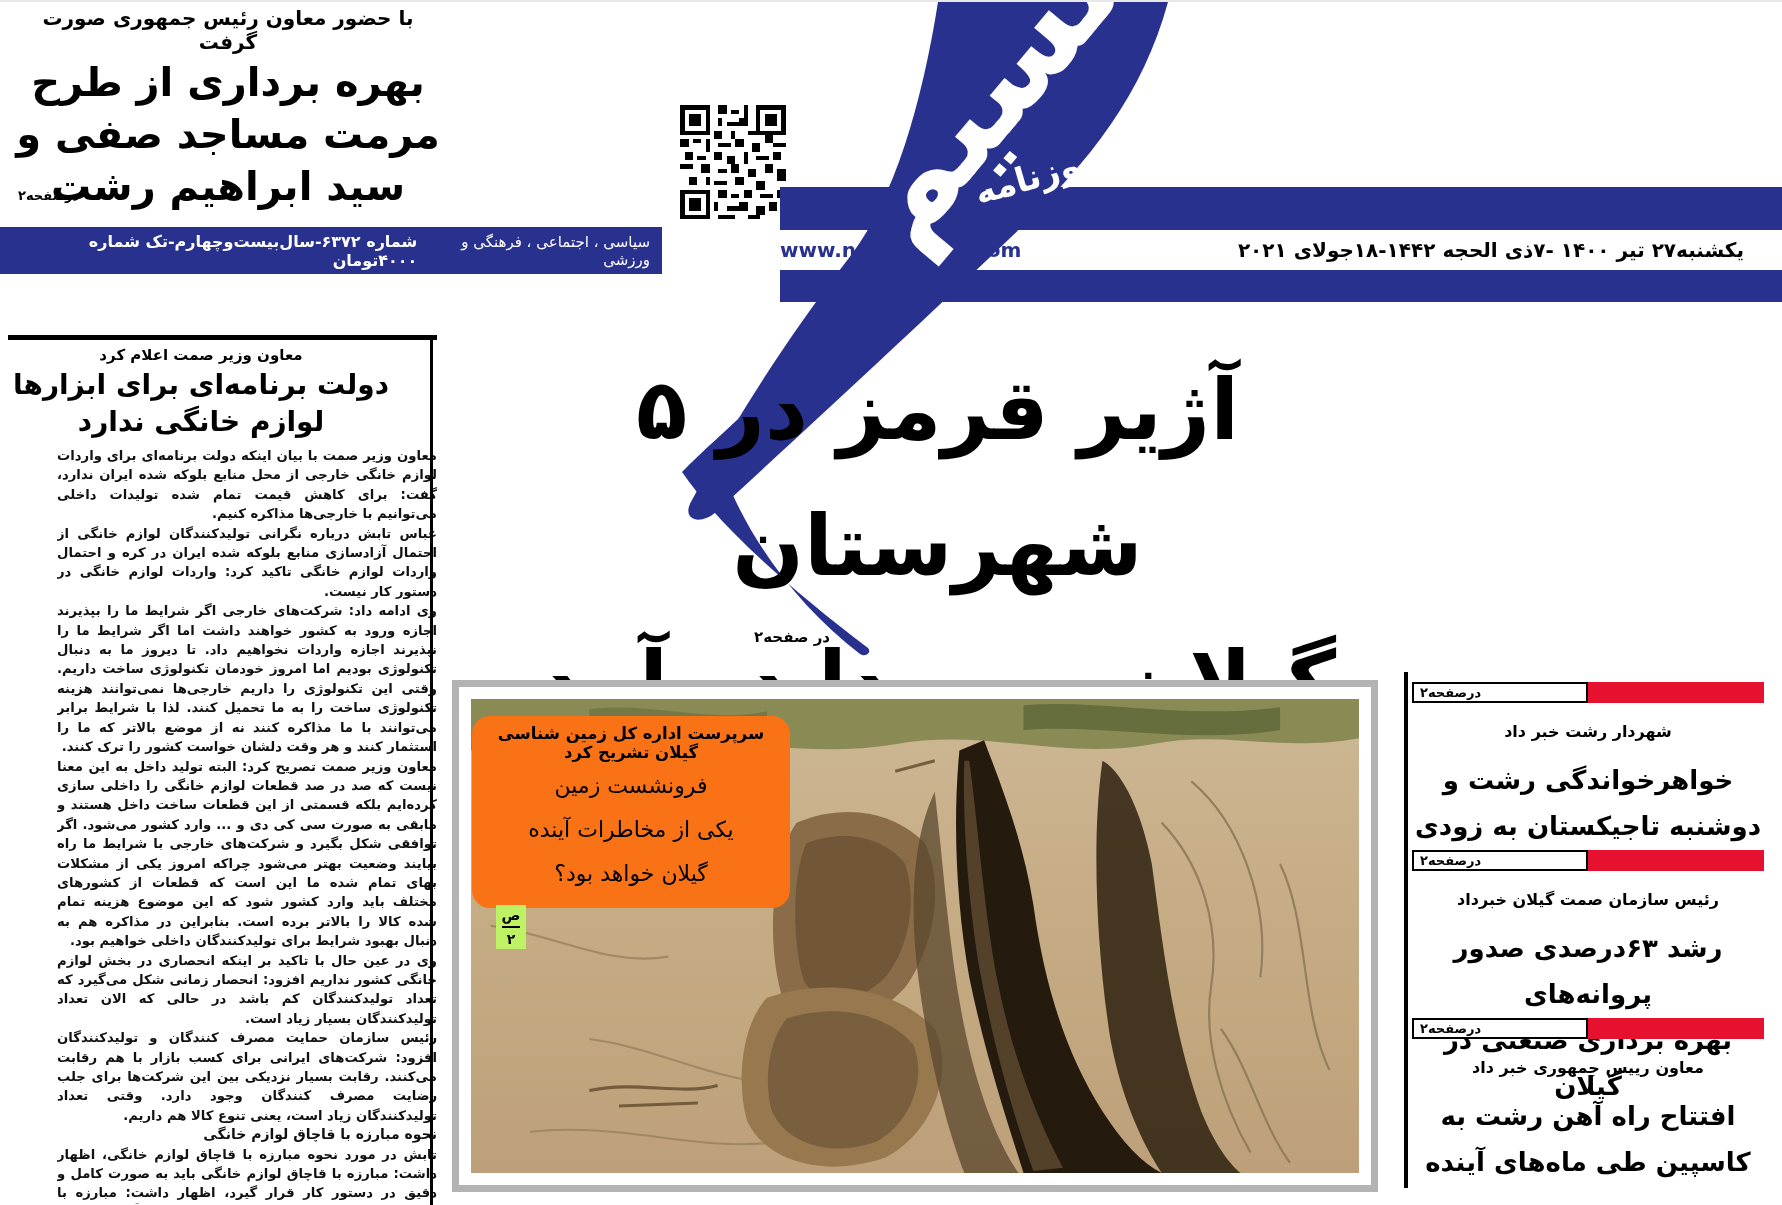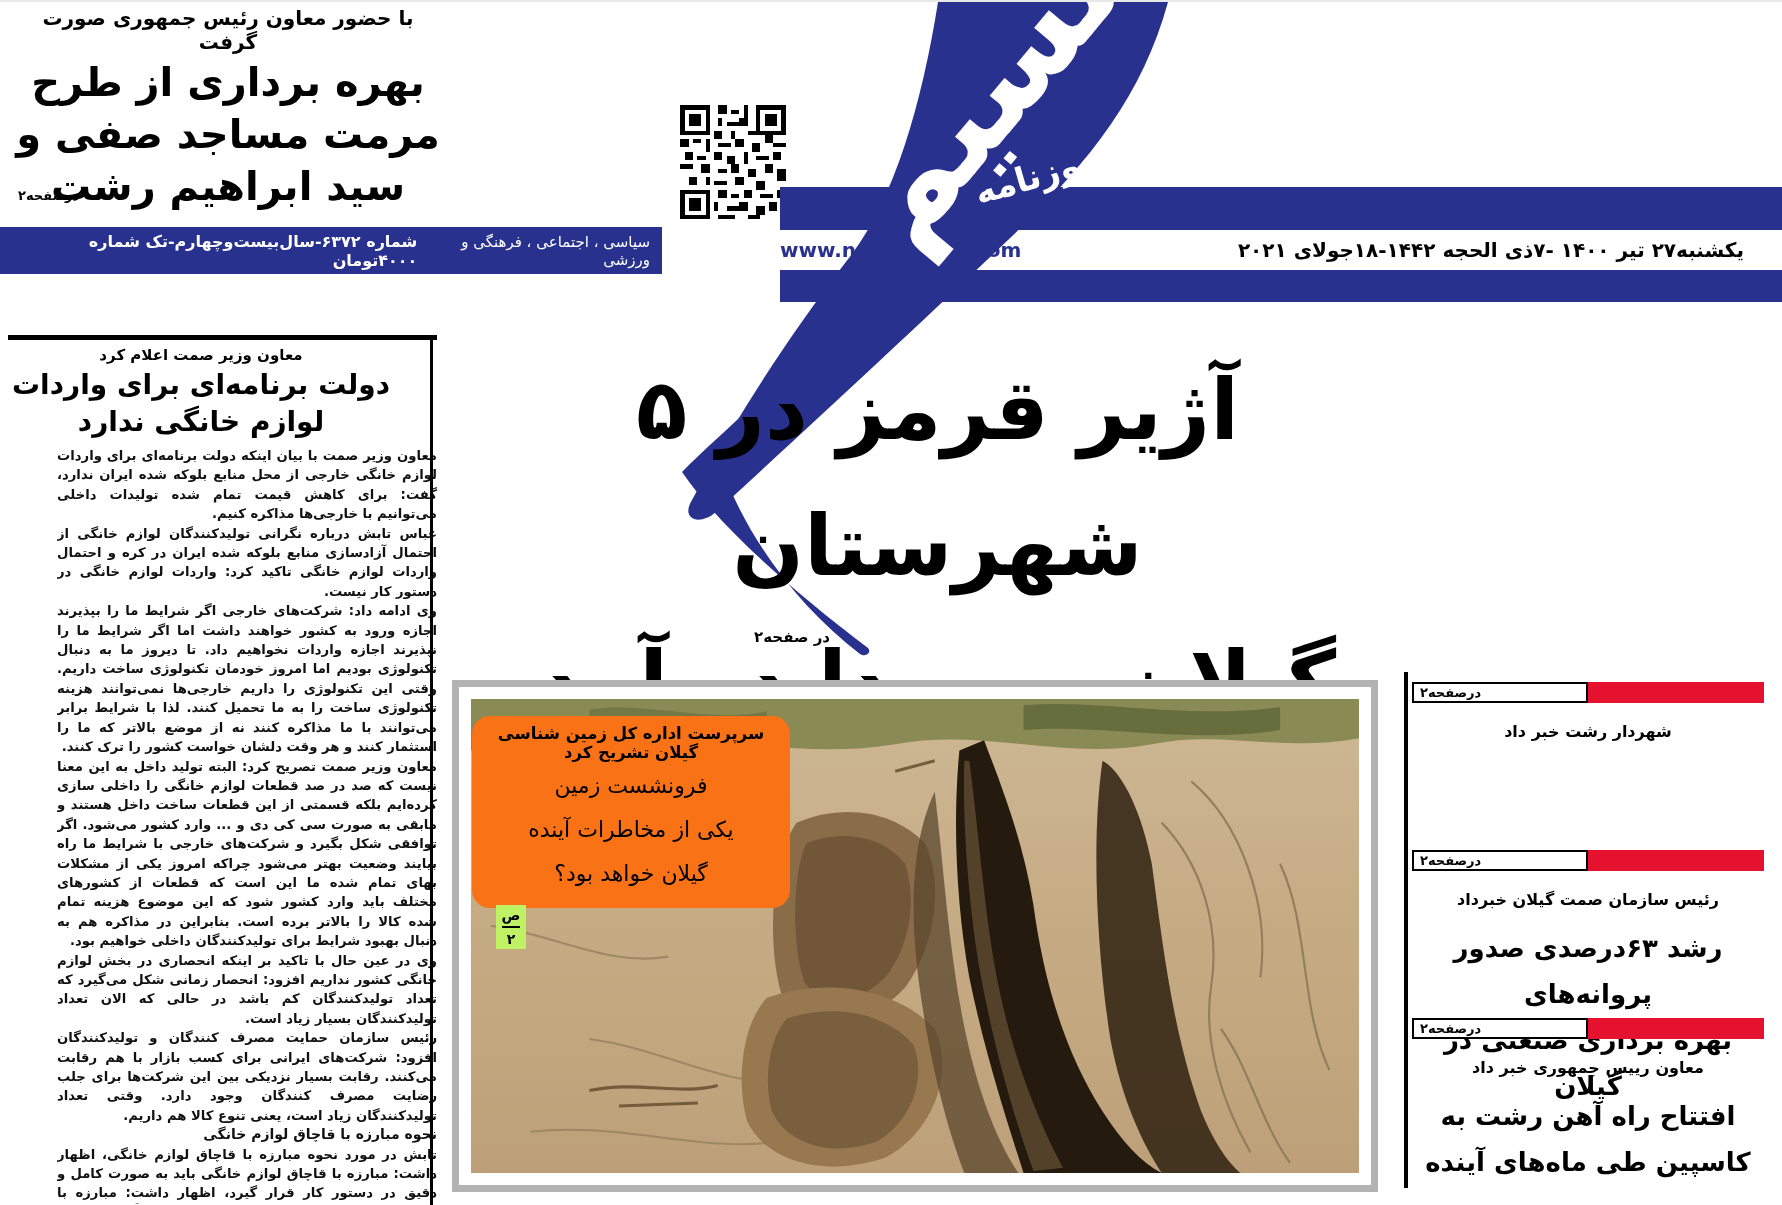--- a/index.html
+++ b/index.html
@@ -167,21 +167,21 @@
 
   <div class="abs lead">
     <h1 class="lead-headline pre">آژیر قرمز در ۵ شهرستان
 گیلان به صدا در آمد</h1>
   </div>
   <span class="abs lead-pageref" style="left:455px;top:626px;">در صفحه۲</span>
 
   <div class="abs left-col">
     <div class="left-rule"></div>
     <p class="left-kicker">معاون وزیر صمت اعلام کرد</p>
-    <h2 class="left-headline pre">دولت برنامه‌ای برای واردات
+    <h2 class="left-headline pre">دولت برنامه‌ای برای ابزارها
 لوازم خانگی ندارد</h2>
     <div class="left-body">
       <p>معاون وزیر صمت با بیان اینکه دولت برنامه‌ای برای واردات لوازم خانگی خارجی از محل منابع بلوکه شده ایران ندارد، گفت: برای کاهش قیمت تمام شده تولیدات داخلی می‌توانیم با خارجی‌ها مذاکره کنیم.</p>
       <p>عباس تابش درباره نگرانی تولیدکنندگان لوازم خانگی از احتمال آزادسازی منابع بلوکه شده ایران در کره و احتمال واردات لوازم خانگی تاکید کرد: واردات لوازم خانگی در دستور کار نیست.</p>
       <p>وی ادامه داد: شرکت‌های خارجی اگر شرایط ما را بپذیرند اجازه ورود به کشور خواهند داشت اما اگر شرایط ما را نپذیرند اجازه واردات نخواهیم داد. تا دیروز ما به دنبال تکنولوژی بودیم اما امروز خودمان تکنولوژی ساخت داریم. وقتی این تکنولوژی را داریم خارجی‌ها نمی‌توانند هزینه تکنولوژی ساخت را به ما تحمیل کنند. لذا با شرایط برابر می‌توانند با ما مذاکره کنند نه از موضع بالاتر که ما را استثمار کنند و هر وقت دلشان خواست کشور را ترک کنند.</p>
       <p>معاون وزیر صمت تصریح کرد: البته تولید داخل به این معنا نیست که صد در صد قطعات لوازم خانگی را داخلی سازی کرده‌ایم بلکه قسمتی از این قطعات ساخت داخل هستند و مابقی به صورت سی کی دی و ... وارد کشور می‌شود. اگر توافقی شکل بگیرد و شرکت‌های خارجی با شرایط ما راه بیایند وضعیت بهتر می‌شود چراکه امروز یکی از مشکلات بهای تمام شده ما این است که قطعات از کشورهای مختلف باید وارد کشور شود که این موضوع هزینه تمام شده کالا را بالاتر برده است. بنابراین در مذاکره هم به دنبال بهبود شرایط برای تولیدکنندگان داخلی خواهیم بود.</p>
       <p>وی در عین حال با تاکید بر اینکه انحصاری در بخش لوازم خانگی کشور نداریم افزود: انحصار زمانی شکل می‌گیرد که تعداد تولیدکنندگان کم باشد در حالی که الان تعداد تولیدکنندگان بسیار زیاد است.</p>
       <p>رئیس سازمان حمایت مصرف کنندگان و تولیدکنندگان افزود: شرکت‌های ایرانی برای کسب بازار با هم رقابت می‌کنند. رقابت بسیار نزدیکی بین این شرکت‌ها برای جلب رضایت مصرف کنندگان وجود دارد. وقتی تعداد تولیدکنندگان زیاد است، یعنی تنوع کالا هم داریم.</p>
       <p class="subhead">نحوه مبارزه با قاچاق لوازم خانگی</p>
       <p>تابش در مورد نحوه مبارزه با قاچاق لوازم خانگی، اظهار داشت: مبارزه با قاچاق لوازم خانگی باید به صورت کامل و دقیق در دستور کار قرار گیرد، اظهار داشت: مبارزه با قاچاق کالا دو بخش دارد؛ یک بخش اینکه حتماً در حاکمیت باید همه ابزارها و دستگاه‌های مرتبط با موضوع قاچاق از جمله دستگاه‌هایی که موظف به التزام بخشی به مرز هستند، دستگاه‌هایی که متولی التزام بخشی به تردد و ترانزیت کالا هستند و دستگاه‌هایی که موظف به التزام بخشی به بخش عرضه هستند، با همکاری یکدیگر و به صورت جدی جلوی عرضه کالای قاچاق را بگیرند.</p>
@@ -253,20 +253,22 @@
     <div class="rule"></div>
     <span>۲</span>
   </div>
 
   <div class="abs brief" style="top:680px;">
     <div class="tabrow">
       <div class="tab-white">درصفحه۲</div>
       <div class="tab-red"></div>
     </div>
     <p class="kicker">شهردار رشت خبر داد</p>
+    <h3 class="headline pre">خواهرخواندگی رشت و
+دوشنبه تاجیکستان به زودی</h3>
   </div>
 
   <div class="abs brief" style="top:848px;">
     <div class="tabrow">
       <div class="tab-white">درصفحه۲</div>
       <div class="tab-red"></div>
     </div>
     <p class="kicker">رئیس سازمان صمت گیلان خبرداد</p>
     <h3 class="headline pre">رشد ۶۳درصدی صدور پروانه‌های
 بهره برداری صنعتی در گیلان</h3>

